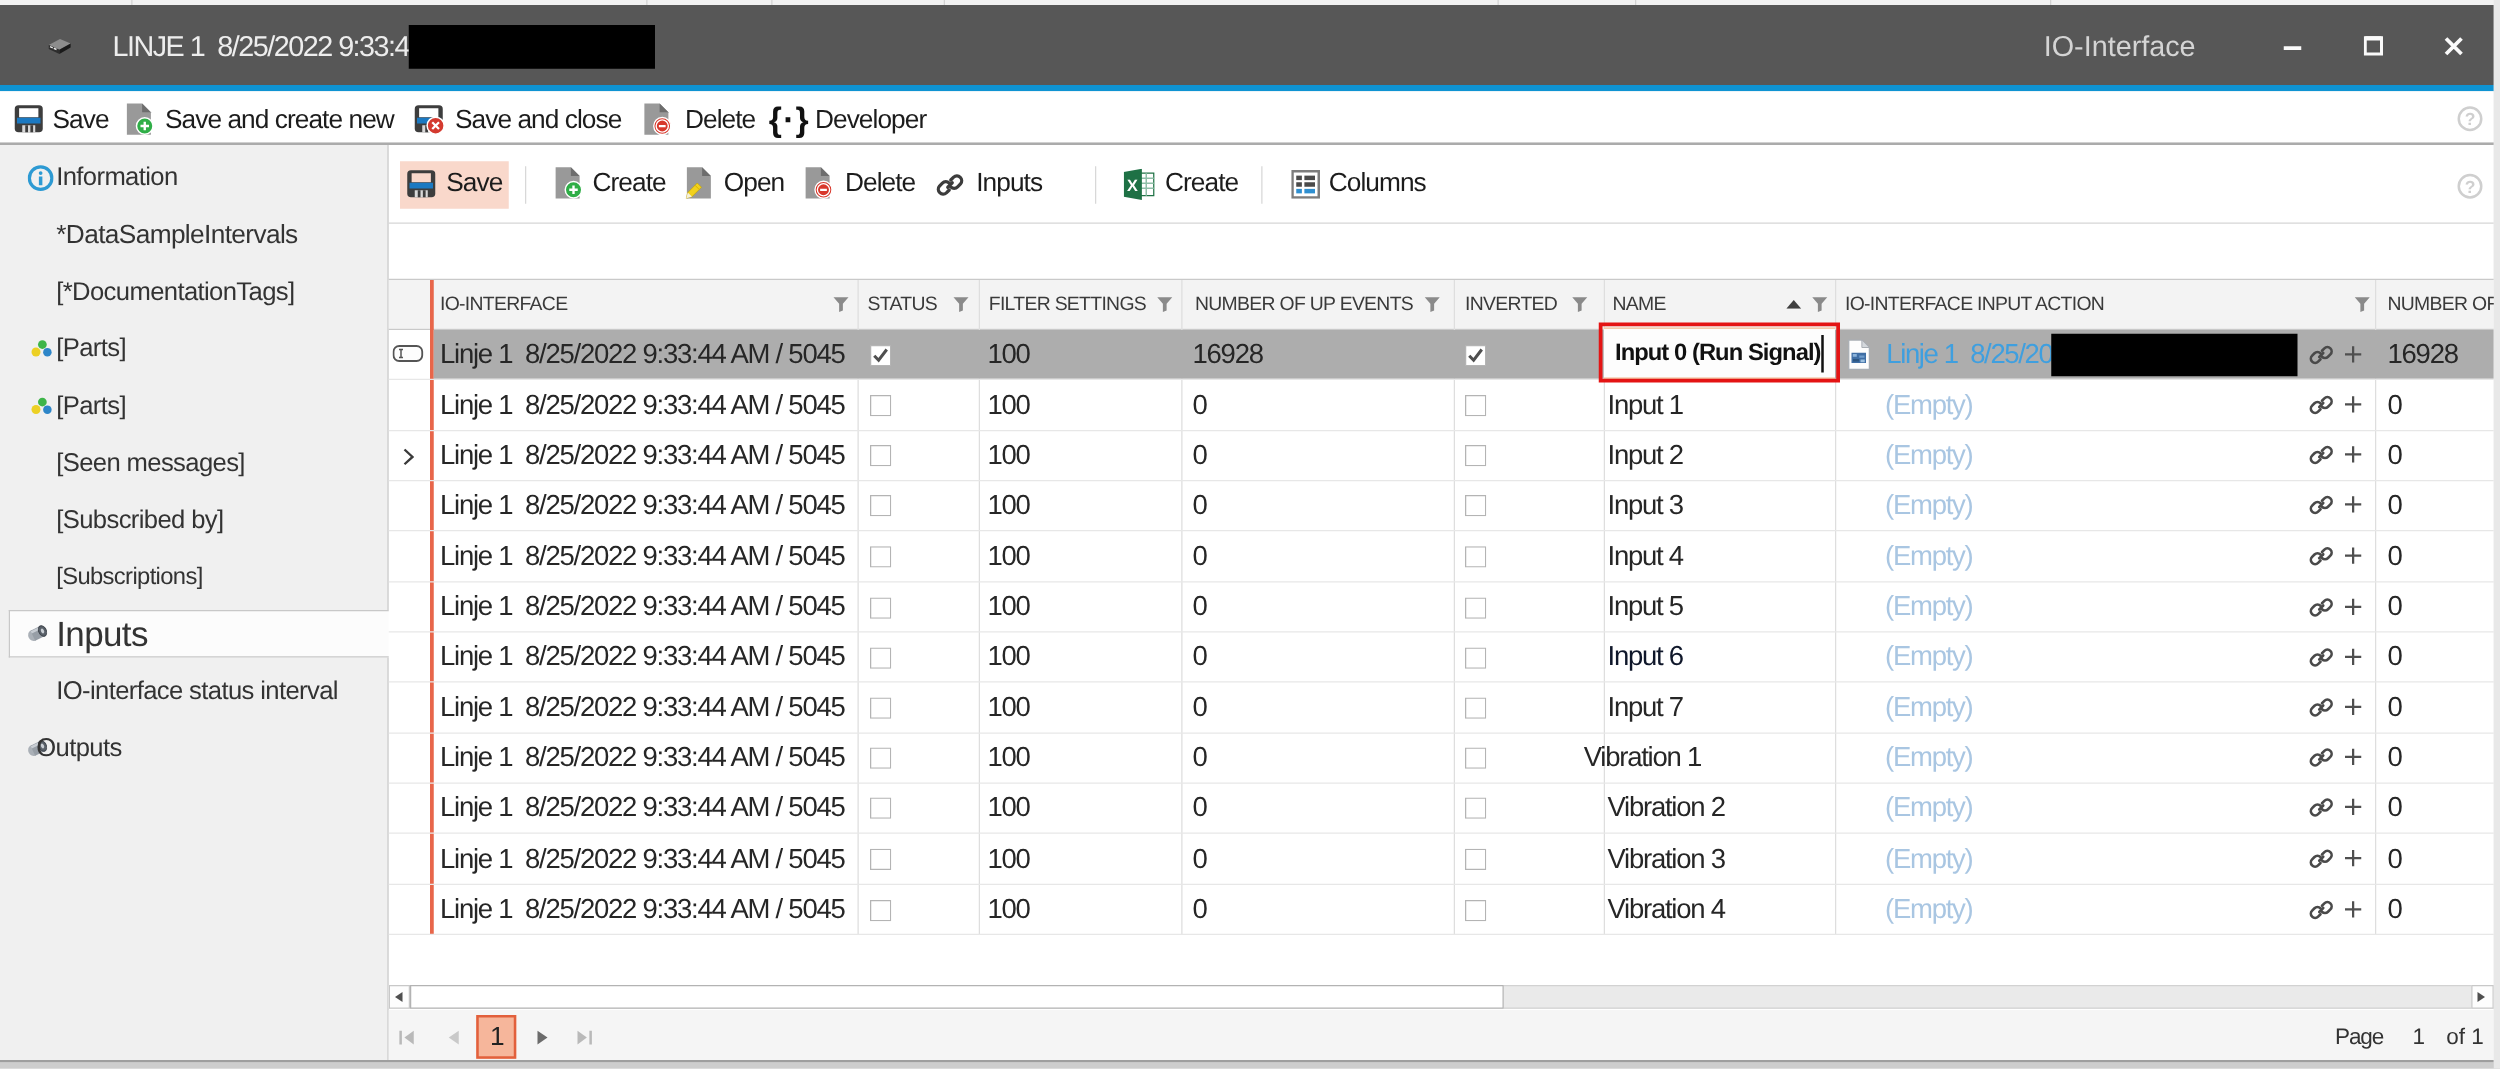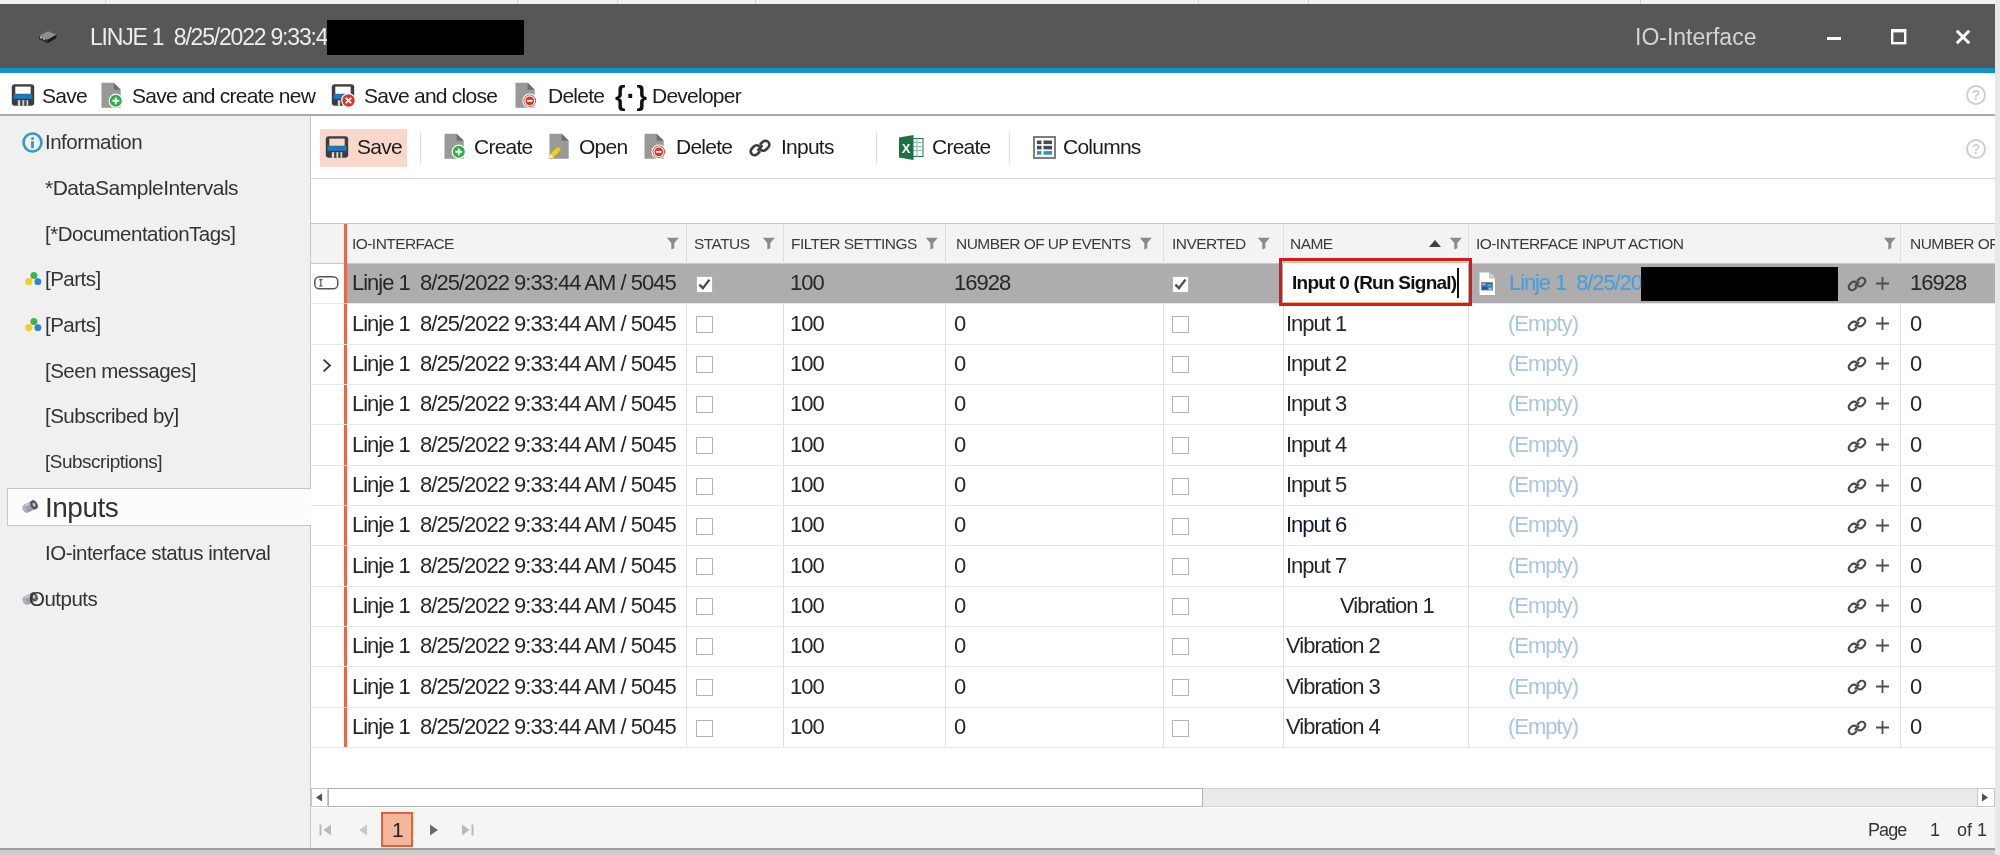--- a/index.html
+++ b/index.html
@@ -431,21 +431,21 @@
 <div style="position:absolute;left:311px;top:626px;width:1684px;height:1px;background:#e7e7e7;"></div>
 <div style="position:absolute;left:352px;top:606.0px;transform:translateY(-50%);font-size:22px;color:#262626;font-weight:400;letter-spacing:-1.0px;white-space:pre;">Linje 1  8/25/2022 9:33:44 AM / 5045</div>
 <div style="position:absolute;left:696px;top:598px;line-height:0;"><svg width="17" height="17" viewBox="0 0 17 17" style="">
         <rect x="0.5" y="0.5" width="16" height="16" fill="#fff" stroke="#b4b4b4" stroke-width="1"></rect>
       </svg></div>
 <div style="position:absolute;left:790px;top:606.0px;transform:translateY(-50%);font-size:22px;color:#262626;font-weight:400;letter-spacing:-1.0px;white-space:pre;">100</div>
 <div style="position:absolute;left:954px;top:606.0px;transform:translateY(-50%);font-size:22px;color:#262626;font-weight:400;letter-spacing:-1.0px;white-space:pre;">0</div>
 <div style="position:absolute;left:1172px;top:598px;line-height:0;"><svg width="17" height="17" viewBox="0 0 17 17" style="">
         <rect x="0.5" y="0.5" width="16" height="16" fill="#fff" stroke="#b4b4b4" stroke-width="1"></rect>
       </svg></div>
-<div style="position:absolute;left:1340px;top:606.0px;transform:translateY(-50%);font-size:22px;color:#262626;font-weight:400;letter-spacing:-1.0px;white-space:pre;">Vibration 1</div>
+<div style="position:absolute;left:1267px;top:606.0px;transform:translateY(-50%);font-size:22px;color:#262626;font-weight:400;letter-spacing:-1.0px;white-space:pre;">Vibration 1</div>
 <div style="position:absolute;left:1508px;top:606.0px;transform:translateY(-50%);font-size:22px;color:#a9c6e2;font-weight:400;letter-spacing:-1.0px;white-space:pre;">(Empty)</div>
 <div style="position:absolute;left:1847px;top:596px;line-height:0;"><svg width="20" height="20" viewBox="0 0 20 20" style="">
         <g fill="none" stroke="#4a4a4a" stroke-width="2.1" stroke-linecap="round">
           <path d="M8.4 11.6 L11.6 8.4"></path>
           <path d="M10.6 6.6 l1.9-1.9 a3.35 3.35 0 0 1 4.8 4.8 l-1.9 1.9 a3.35 3.35 0 0 1-4.8 0"></path>
           <path d="M9.4 13.4 l-1.9 1.9 a3.35 3.35 0 0 1-4.8-4.8 l1.9-1.9 a3.35 3.35 0 0 1 4.8 0"></path>
         </g>
       </svg></div>
 <div style="position:absolute;left:1875px;top:598px;line-height:0;"><svg width="15" height="15" viewBox="0 0 15 15" style="">
         <path d="M7.5 1 V14 M1 7.5 H14" stroke="#4f4f4f" stroke-width="1.8"></path>

